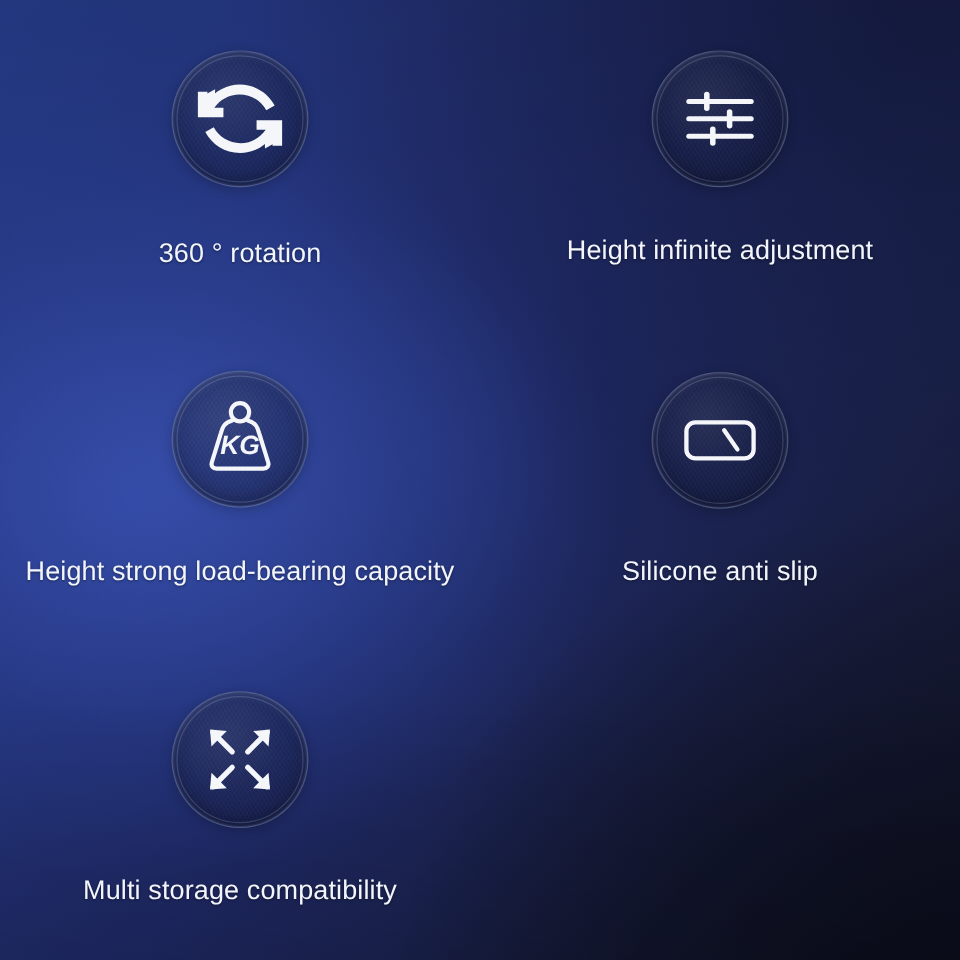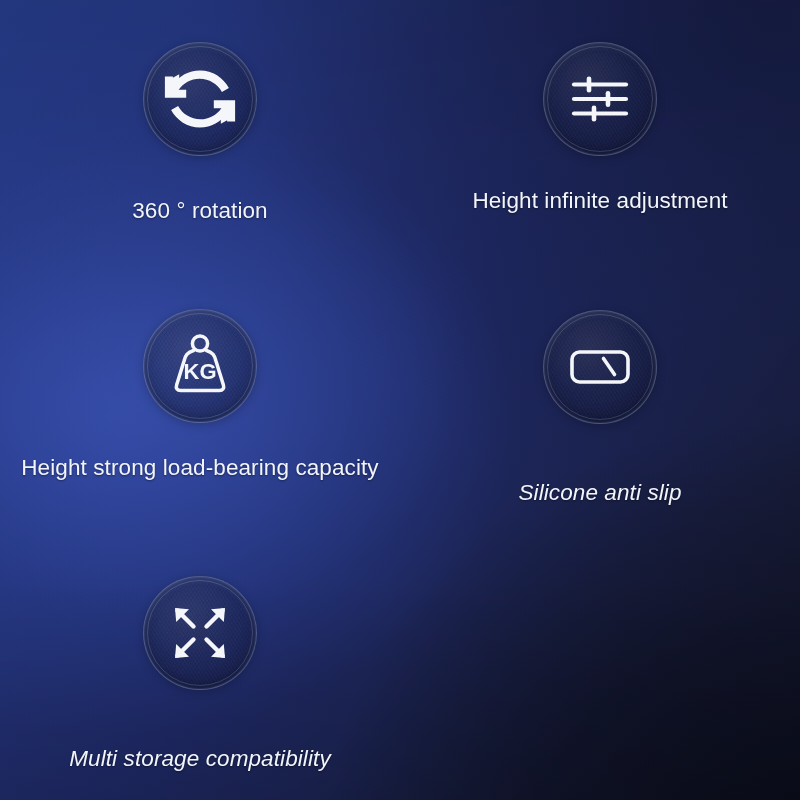--- a/index.html
+++ b/index.html
@@ -98,44 +98,45 @@
     background-image:
       repeating-linear-gradient(58deg, rgba(255,255,255,0.045) 0px, rgba(255,255,255,0.045) 1px, rgba(0,0,0,0) 1px, rgba(0,0,0,0) 3px),
       repeating-linear-gradient(-56deg, rgba(0,0,0,0.10) 0px, rgba(0,0,0,0.10) 1px, rgba(0,0,0,0) 1px, rgba(0,0,0,0) 3px);
     pointer-events: none;
   }
   .badge .glyph {
     position: relative;
     width: 112px;
     height: 112px;
     z-index: 2;
+    font-style: italic;
   }
   .badge .glyph svg { display: block; width: 112px; height: 112px; }
 
   .label {
     position: absolute;
     left: 50%;
     transform: translateX(-50%);
     white-space: nowrap;
     color: #f2f5fb;
     font-size: 22.5px;
     font-weight: 400;
     letter-spacing: 0.1px;
     text-shadow: 0 1px 2px rgba(0,0,0,0.42);
   }
 
   
   .row1 .badge-wrap { top: 42px; }
   .row1 .label      { top: 198px; }
 
   .row2 .badge-wrap { top: 42px; }
-  .row2 .label      { top: 188px; }
+  .row2 .label      { top: 196px; }
 
   .row3 .badge-wrap { top: 43px; }
-  .row3 .label      { top: 213px; font-style: italic; }
+  .row3 .label      { top: 196px; }
 </style>
 </head>
 <body>
 
 <div id="canvas">
 
   <div class="grid">
 
     <div class="cell row1">
       <div class="badge-wrap">

